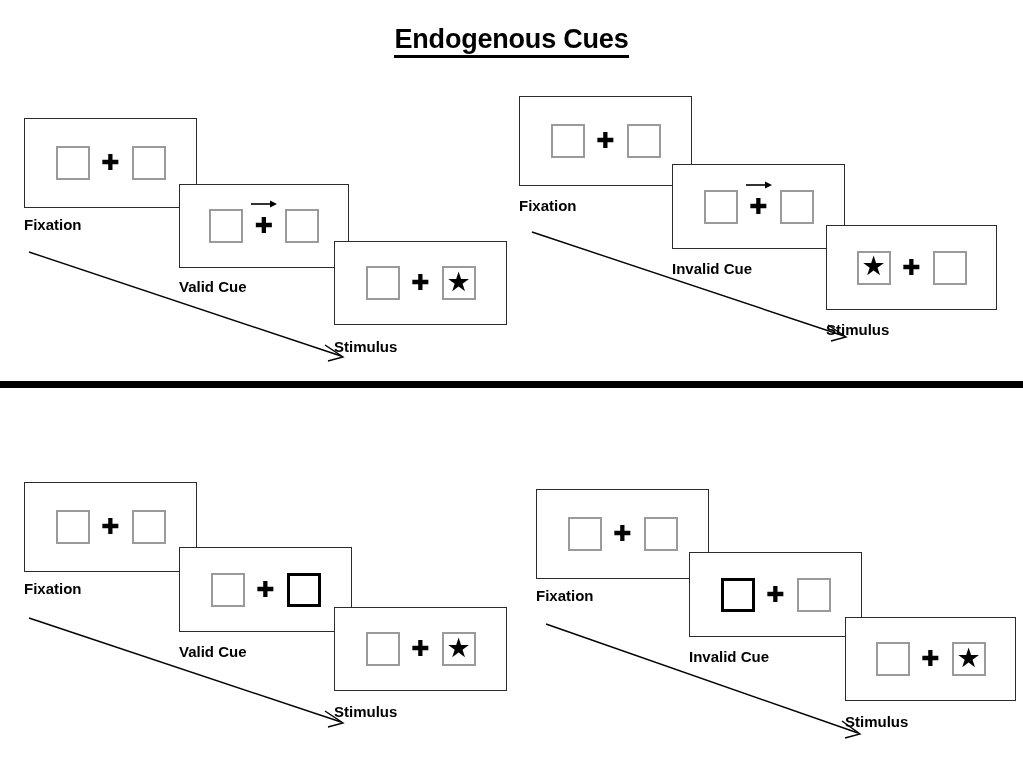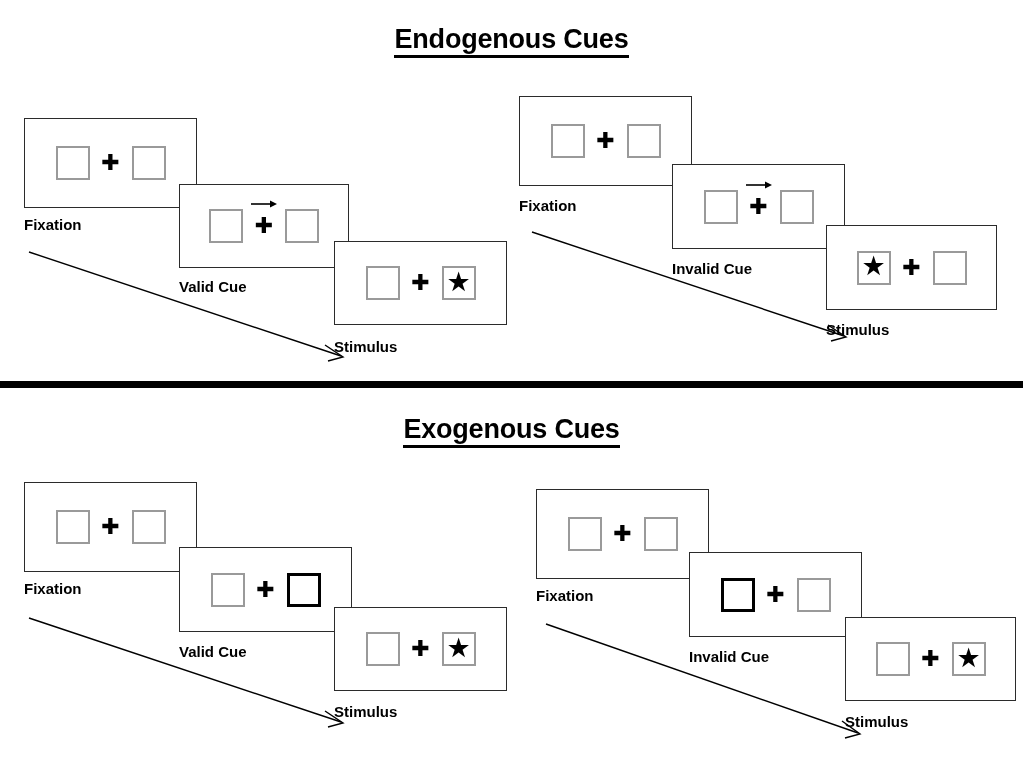--- a/index.html
+++ b/index.html
@@ -216,23 +216,20 @@
   <svg class="flow-arrow" style="left:529px; top:228px; width:330px; height:120px;" viewBox="0 0 330 120">
     <line x1="3" y1="4" x2="315" y2="108" stroke="#000" stroke-width="1.4"></line>
     <polyline points="299,97 317,109 302,113" fill="none" stroke="#000" stroke-width="1.4"></polyline>
   </svg>
 </div>
 
 <div class="divider"></div>
 
 <div class="section" id="section-exogenous">
 
-  <div class="section-title" style="top:22px;">
-    <span>Exogenous Cues</span>
-  </div>
 
   <div class="panel" style="left:24px; top:90px; width:173px; height:90px;">
     <div class="panel-inner">
       <div class="ph-box"></div>
       <div class="fix-wrap">
         <div class="fix-cross">✚</div>
       </div>
       <div class="ph-box"></div>
     </div>
   </div>

